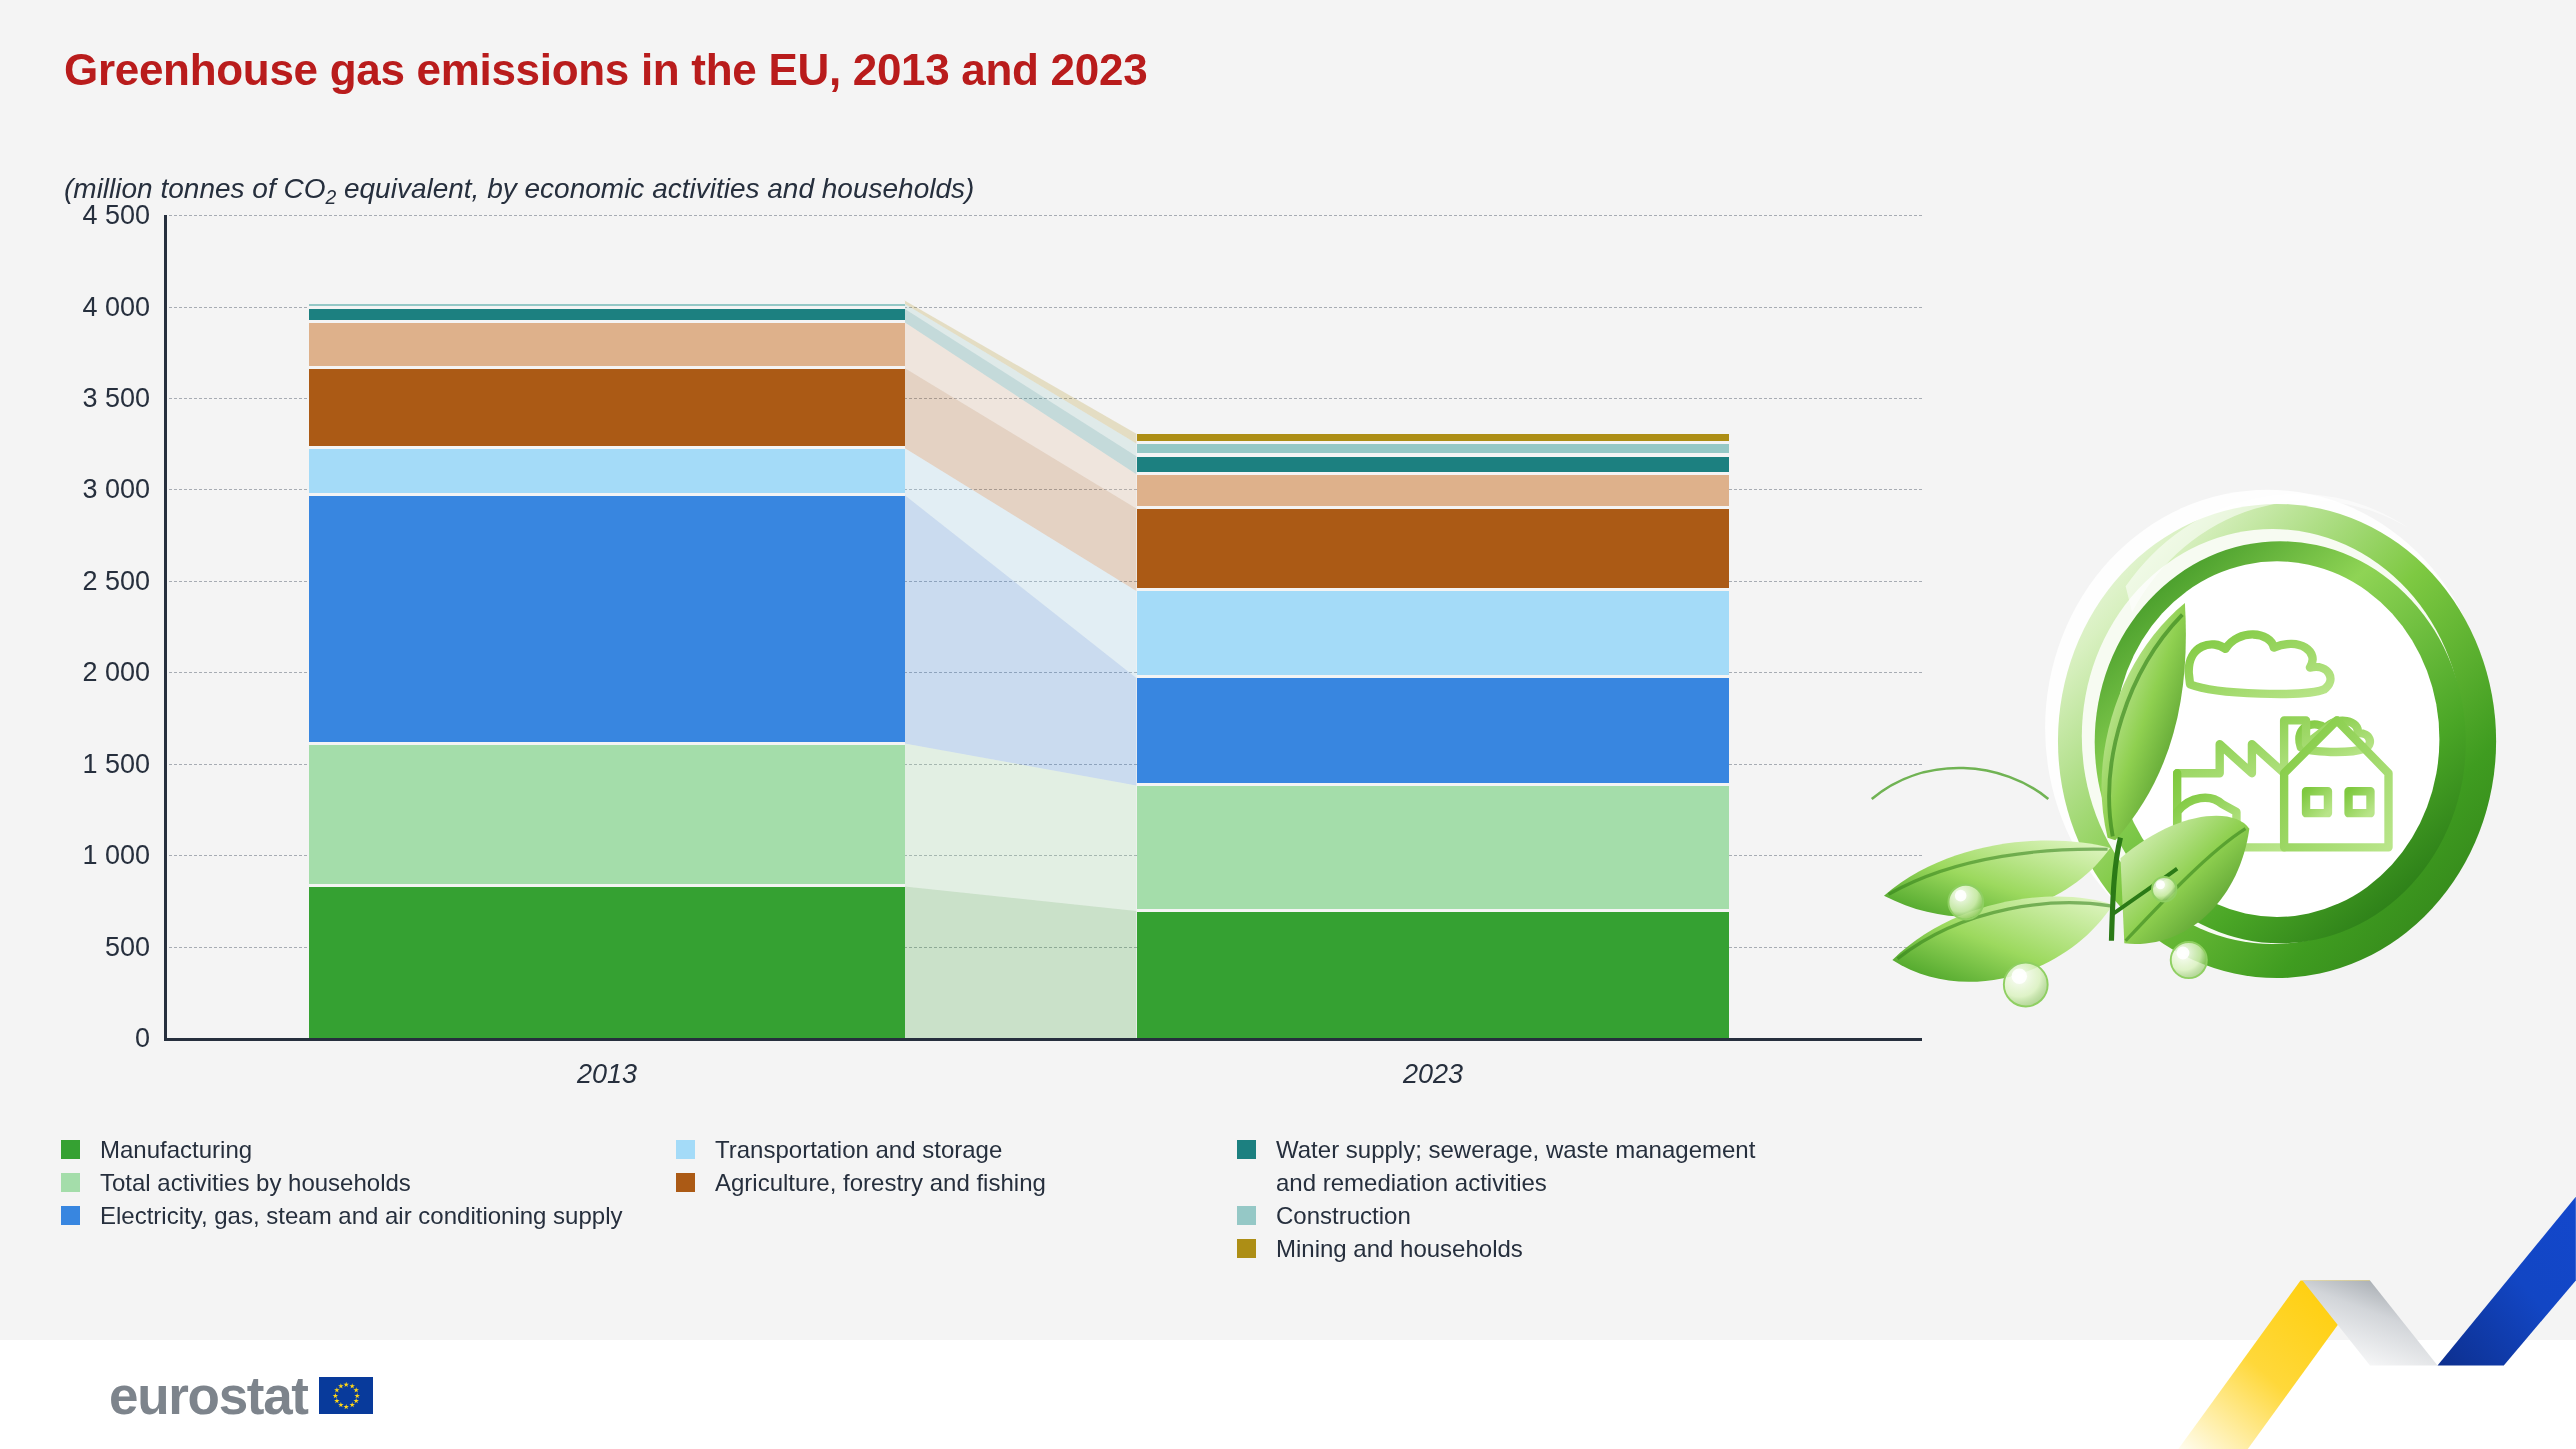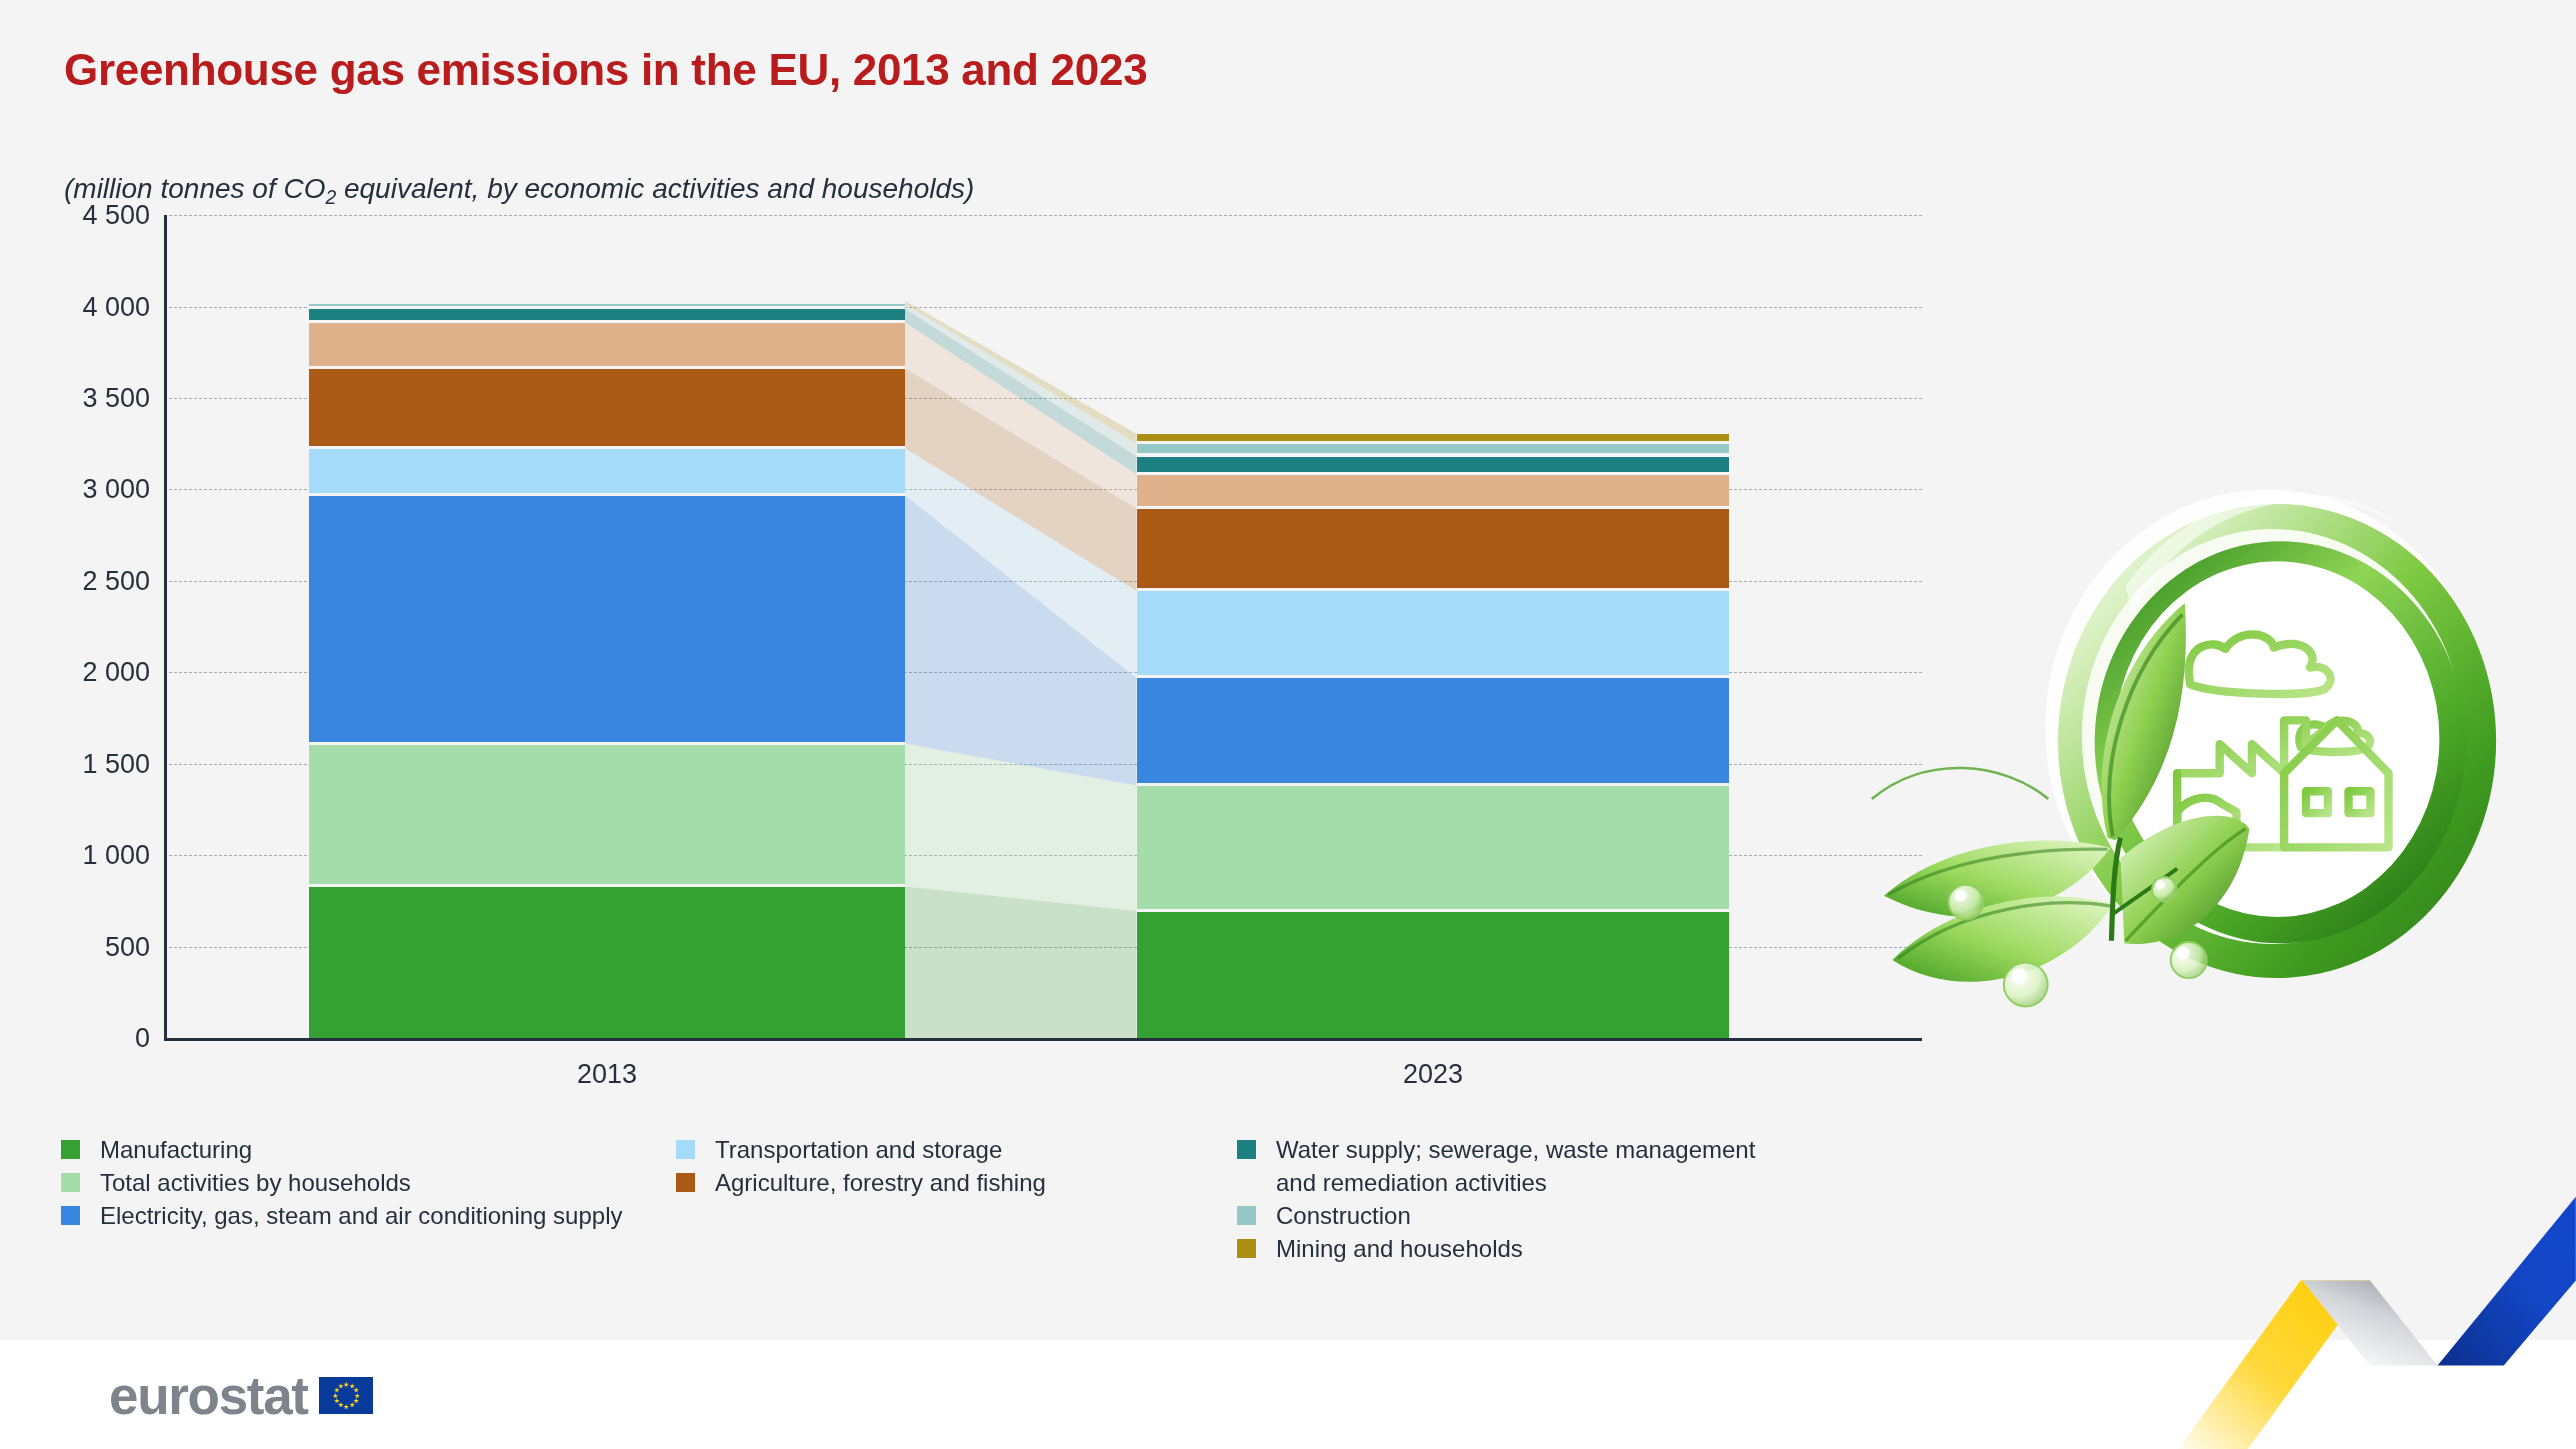--- a/index.html
+++ b/index.html
@@ -47,20 +47,21 @@
   }
   .ytick {
     position:absolute; right:1787px; width:155px;
     text-align:right; font-size:27px; color:#262f3d;
     transform:translateY(-50%);
   }
   .xtick {
     position:absolute; top:1059px;
     font-size:27px; color:#262f3d; text-align:right;
     transform:translateX(-50%);
+    font-style:italic;
   }
 
   
   .bar { position:absolute; }
   .seg {
     position:absolute; left:0; width:100%;
     border-bottom:3.2px solid #f4f4f4;
   }
   .seg:first-child { border-bottom:none; }
 

